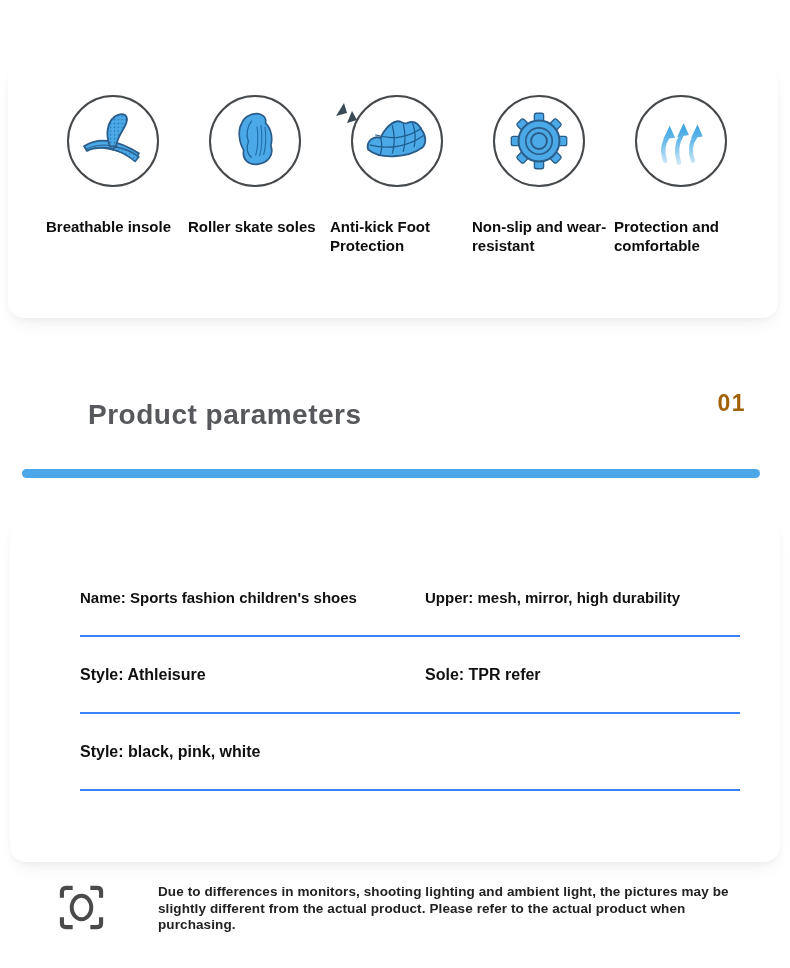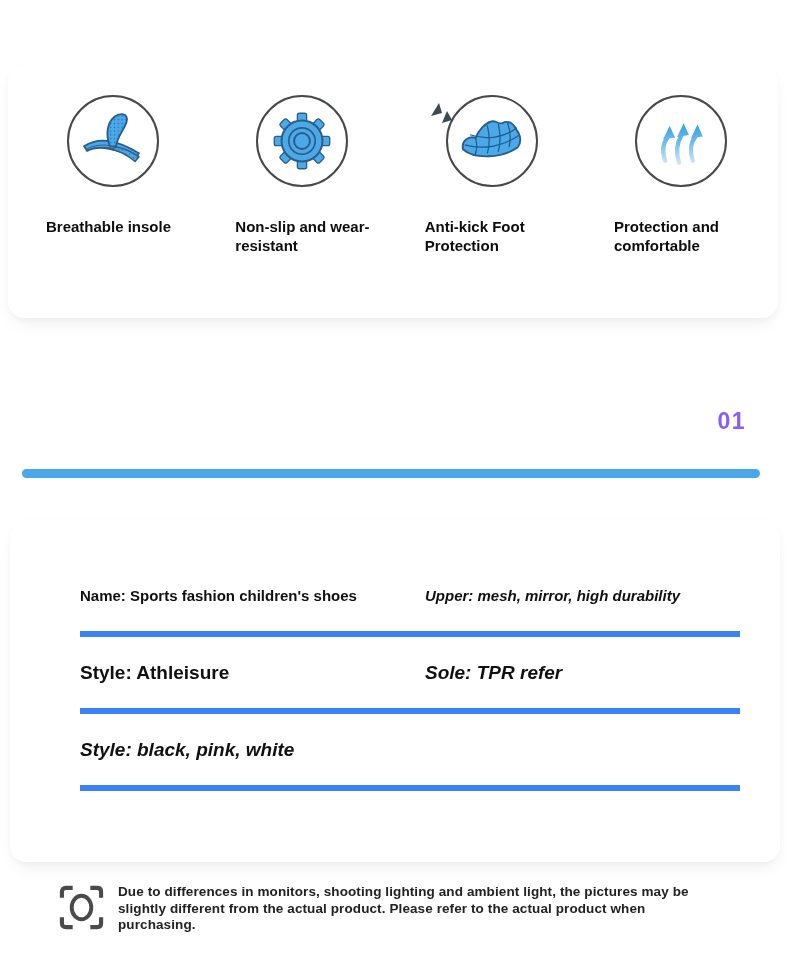--- a/index.html
+++ b/index.html
@@ -21,39 +21,39 @@
   .feature-label {
     margin-top:30px; font-size:15px; font-weight:700; color:#0d0d0d;
     line-height:1.28; padding-left:4px;
   }
 
   .section-title {
     position:absolute; left:88px; top:399px; font-size:28px; font-weight:700;
     color:#56585b; letter-spacing:0.5px;
   }
   .section-number {
-    position:absolute; right:44px; top:408px; font-size:23px; font-weight:800;
-    color:#8b5cf6; letter-spacing:1.5px;
+    position:absolute; right:44px; top:390px; font-size:23px; font-weight:800;
+    color:#a16207; letter-spacing:1.5px;
   }
   .accent-line {
     position:absolute; left:22px; top:469px; width:738px; height:9px;
     border-radius:5px; background:#4ba7e7;
   }
 
   .params-card { left:10px; top:520px; width:770px; height:342px; }
   .params-table { margin:40px 40px 0 70px; }
   .param-row {
-    display:flex; align-items:center; height:77px; border-bottom:6px solid #3b82f6;
-  }
-  .param-cell { font-weight:700; color:#101010; font-size:19px; }
+    display:flex; align-items:center; height:77px; border-bottom:2px solid #3b82f6;
+  }
+  .param-cell { font-weight:700; color:#101010; font-size:16px; }
   .param-cell.left { width:345px; padding-right:10px; }
-  .param-cell.right { flex:1;font-style:italic; }
+  .param-cell.right { flex:1; }
   .param-row.small .param-cell { font-size:15px; }
 
-  .disclaimer { position:absolute; left:58px; top:884px; display:flex; align-items:flex-start; }
+  .disclaimer { position:absolute; left:58px; top:884px; display:flex; align-items:flex-start;gap:40px; }
   .disclaimer-text {
     margin-left:13px; width:602px; font-size:13.5px; font-weight:700;
     color:#222; line-height:1.24; letter-spacing:0.1px;
   }
 </style>
 </head>
 <body>
 
 <div class="page">
 
@@ -72,20 +72,51 @@
             <path d="M12,57 C30,45 52,47 84,66 L80,74 C54,58 30,56 16,63 Z" fill="#4ca9e8" stroke="#2a5d8a" stroke-width="2.4"></path>
             <path d="M16,60 C34,52 56,54 80,70" fill="none" stroke="#2a5d8a" stroke-width="1.3"></path>
             <path d="M14,63 C32,55 54,57 78,72" fill="none" stroke="#2a5d8a" stroke-width="1.3"></path>
             <path d="M54,58 C66,60 76,65 84,71 L79,77 C68,68 58,63 48,61 Z" fill="url(#dotp1)" stroke="#2a5d8a" stroke-width="2"></path>
             <path d="M46,57 C40,42 42,26 52,18 C60,12 70,14 68,24 C66,34 56,42 54,57 Z" fill="url(#dotp1)" stroke="#2a5d8a" stroke-width="2.4"></path>
           </svg>
         </div>
         <div class="feature-label">Breathable insole</div>
       </div>
 
+      <div class="feature">
+        <div class="feature-circle">
+          <svg width="66" height="66" viewBox="0 0 100 100">
+            <path d="M38,13 C54,4 68,10 66,23 C75,32 77,46 74,57 C79,71 70,83 55,85 C40,87 30,78 33,64 C25,51 24,32 30,23 C32,18 35,15 38,13 Z" fill="#4ca9e8" stroke="#2a5d8a" stroke-width="2.6"></path>
+            <path d="M45,19 C38,28 36,41 40,51 C36,60 38,70 45,75" fill="none" stroke="#1f6ba3" stroke-width="2"></path>
+            <path d="M53,28 C55,42 55,58 51,72" fill="none" stroke="#1f6ba3" stroke-width="1.6"></path>
+            <path d="M59,26 C61,41 61,58 57,73" fill="none" stroke="#1f6ba3" stroke-width="1.6"></path>
+            <path d="M65,28 C67,42 67,57 63,71" fill="none" stroke="#1f6ba3" stroke-width="1.6"></path>
+          </svg>
+        </div>
+        <div class="feature-label">Roller skate soles</div>
+      </div>
+
+      <div class="feature">
+        <div class="feature-circle">
+          <svg class="impact-marks" width="24" height="26" viewBox="0 0 24 26">
+            <polygon points="9,0 1,13 12,10" fill="#3a4a55"></polygon>
+            <polygon points="17,8 12,20 22,17" fill="#3a4a55"></polygon>
+          </svg>
+          <svg width="78" height="78" viewBox="0 0 100 100">
+            <path d="M13,61 C10,50 20,43 29,46 C33,36 41,27 49,25 C55,23 57,29 63,27 C71,23 77,27 81,35 C87,42 88,52 83,58 C64,72 28,74 13,61 Z" fill="#4ca9e8" stroke="#2a5d8a" stroke-width="2.4"></path>
+            <path d="M15,55 C40,62 66,56 84,43" fill="none" stroke="#1f5d8f" stroke-width="1.6"></path>
+            <path d="M22,42 C44,50 68,44 82,33" fill="none" stroke="#1f5d8f" stroke-width="1.6"></path>
+            <path d="M29,46 C31,54 31,62 28,68" fill="none" stroke="#1f5d8f" stroke-width="1.6"></path>
+            <path d="M44,30 C47,42 47,56 44,66" fill="none" stroke="#1f5d8f" stroke-width="1.6"></path>
+            <path d="M58,28 C61,40 61,52 58,64" fill="none" stroke="#1f5d8f" stroke-width="1.6"></path>
+            <path d="M70,27 C74,38 74,48 72,58" fill="none" stroke="#1f5d8f" stroke-width="1.6"></path>
+          </svg>
+        </div>
+        <div class="feature-label">Anti-kick Foot Protection</div>
+      </div>
 
       <div class="feature">
         <div class="feature-circle">
           <svg width="66" height="66" viewBox="0 0 100 100">
             <g transform="translate(50,50)">
               <g fill="#4ca9e8" stroke="#2a5d8a" stroke-width="2">
                 <rect x="-7" y="-42" width="14" height="16" rx="3"></rect>
                 <rect x="-7" y="-42" width="14" height="16" rx="3" transform="rotate(45)"></rect>
                 <rect x="-7" y="-42" width="14" height="16" rx="3" transform="rotate(90)"></rect>
                 <rect x="-7" y="-42" width="14" height="16" rx="3" transform="rotate(135)"></rect>
@@ -94,39 +125,20 @@
                 <rect x="-7" y="-42" width="14" height="16" rx="3" transform="rotate(270)"></rect>
                 <rect x="-7" y="-42" width="14" height="16" rx="3" transform="rotate(315)"></rect>
               </g>
               <circle r="31" fill="#4ca9e8" stroke="#2a5d8a" stroke-width="3"></circle>
               <circle r="20" fill="none" stroke="#2a5d8a" stroke-width="2.5"></circle>
               <circle r="12" fill="#4ca9e8" stroke="#2a5d8a" stroke-width="3"></circle>
             </g>
           </svg>
         </div>
         <div class="feature-label">Non-slip and wear-resistant</div>
-      </div>
-
-      <div class="feature">
-        <div class="feature-circle">
-          <svg class="impact-marks" width="24" height="26" viewBox="0 0 24 26">
-            <polygon points="9,0 1,13 12,10" fill="#3a4a55"></polygon>
-            <polygon points="17,8 12,20 22,17" fill="#3a4a55"></polygon>
-          </svg>
-          <svg width="78" height="78" viewBox="0 0 100 100">
-            <path d="M13,61 C10,50 20,43 29,46 C33,36 41,27 49,25 C55,23 57,29 63,27 C71,23 77,27 81,35 C87,42 88,52 83,58 C64,72 28,74 13,61 Z" fill="#4ca9e8" stroke="#2a5d8a" stroke-width="2.4"></path>
-            <path d="M15,55 C40,62 66,56 84,43" fill="none" stroke="#1f5d8f" stroke-width="1.6"></path>
-            <path d="M22,42 C44,50 68,44 82,33" fill="none" stroke="#1f5d8f" stroke-width="1.6"></path>
-            <path d="M29,46 C31,54 31,62 28,68" fill="none" stroke="#1f5d8f" stroke-width="1.6"></path>
-            <path d="M44,30 C47,42 47,56 44,66" fill="none" stroke="#1f5d8f" stroke-width="1.6"></path>
-            <path d="M58,28 C61,40 61,52 58,64" fill="none" stroke="#1f5d8f" stroke-width="1.6"></path>
-            <path d="M70,27 C74,38 74,48 72,58" fill="none" stroke="#1f5d8f" stroke-width="1.6"></path>
-          </svg>
-        </div>
-        <div class="feature-label">Anti-kick Foot Protection</div>
       </div>
 
       <div class="feature">
         <div class="feature-circle">
           <svg width="66" height="66" viewBox="0 0 100 100">
             <defs>
               <linearGradient id="grad5" gradientUnits="userSpaceOnUse" x1="0" y1="85" x2="0" y2="20">
                 <stop offset="0" stop-color="#cfe9f8"></stop>
                 <stop offset="0.5" stop-color="#6fbdea"></stop>
                 <stop offset="1" stop-color="#2d9ce2"></stop>
@@ -143,20 +155,21 @@
               <polygon points="65,46 75,25 83,43"></polygon>
             </g>
           </svg>
         </div>
         <div class="feature-label">Protection and comfortable</div>
       </div>
 
     </div>
   </section>
 
+  <h1 class="section-title">Product parameters</h1>
   <div class="section-number">01</div>
   <div class="accent-line"></div>
 
   <section class="card params-card">
     <div class="params-table">
       <div class="param-row small">
         <div class="param-cell left">Name: Sports fashion children's shoes</div>
         <div class="param-cell right">Upper: mesh, mirror, high durability</div>
       </div>
       <div class="param-row">

